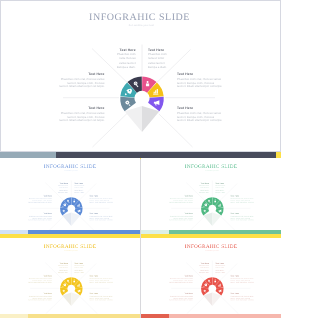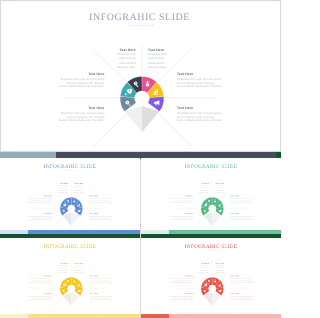--- a/index.html
+++ b/index.html
@@ -1,20 +1,20 @@
 <!DOCTYPE html>
 <html><head>
 <meta charset="utf-8">
 <title>Infographic Slide</title>
 <style>
   html,body{margin:0;padding:0;}
   body{width:281px;height:318px;background:#fff;overflow:hidden;
        font-family:"Liberation Sans",sans-serif;
        -webkit-font-smoothing:antialiased;text-rendering:geometricPrecision;}
-  .page{position:relative;width:281px;height:318px;background:#14532d;}
+  .page{position:relative;width:281px;height:318px;background:#fde047;}
   .hero-title,.hero-sub,.tb,.tt,.ts{will-change:transform;}
 
   
   .hero{position:absolute;left:0;top:0;width:281px;height:152px;
         background:#fff;box-sizing:border-box;border:1px solid #d6d8e1;overflow:hidden;}
   .hero-title{position:absolute;left:-2.0px;width:281px;top:11.6px;text-align:center;
         font-family:"Liberation Serif",serif;font-size:10px;line-height:10px;
         letter-spacing:.52px;color:#99a1b5;white-space:nowrap;}
   .hero-sub{position:absolute;left:-0.5px;width:281px;top:24.0px;text-align:center;
         font-size:2.2px;line-height:3px;letter-spacing:.25px;color:#ccd0da;white-space:nowrap;}

